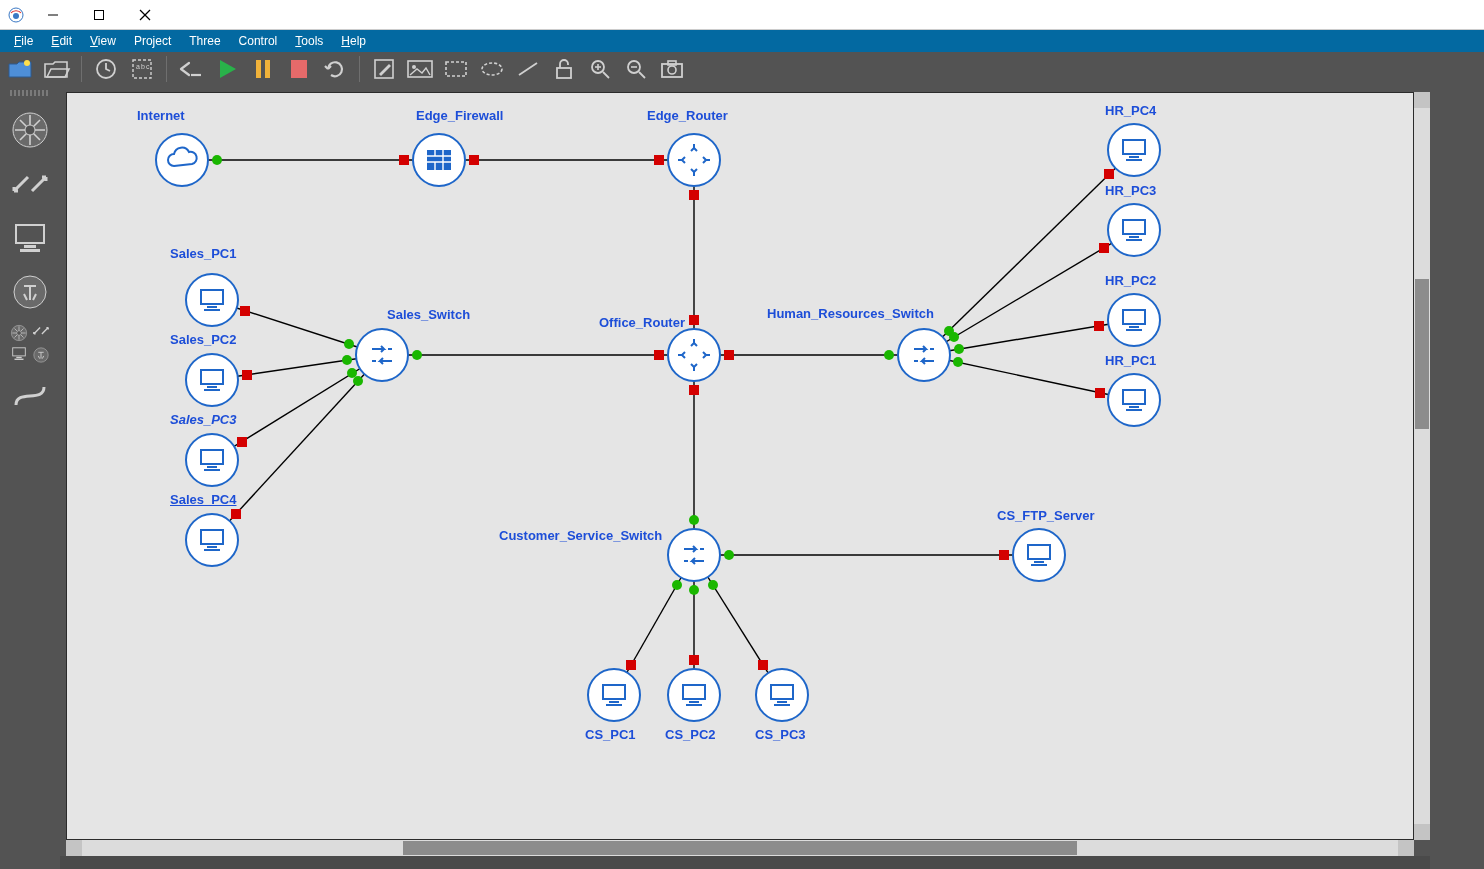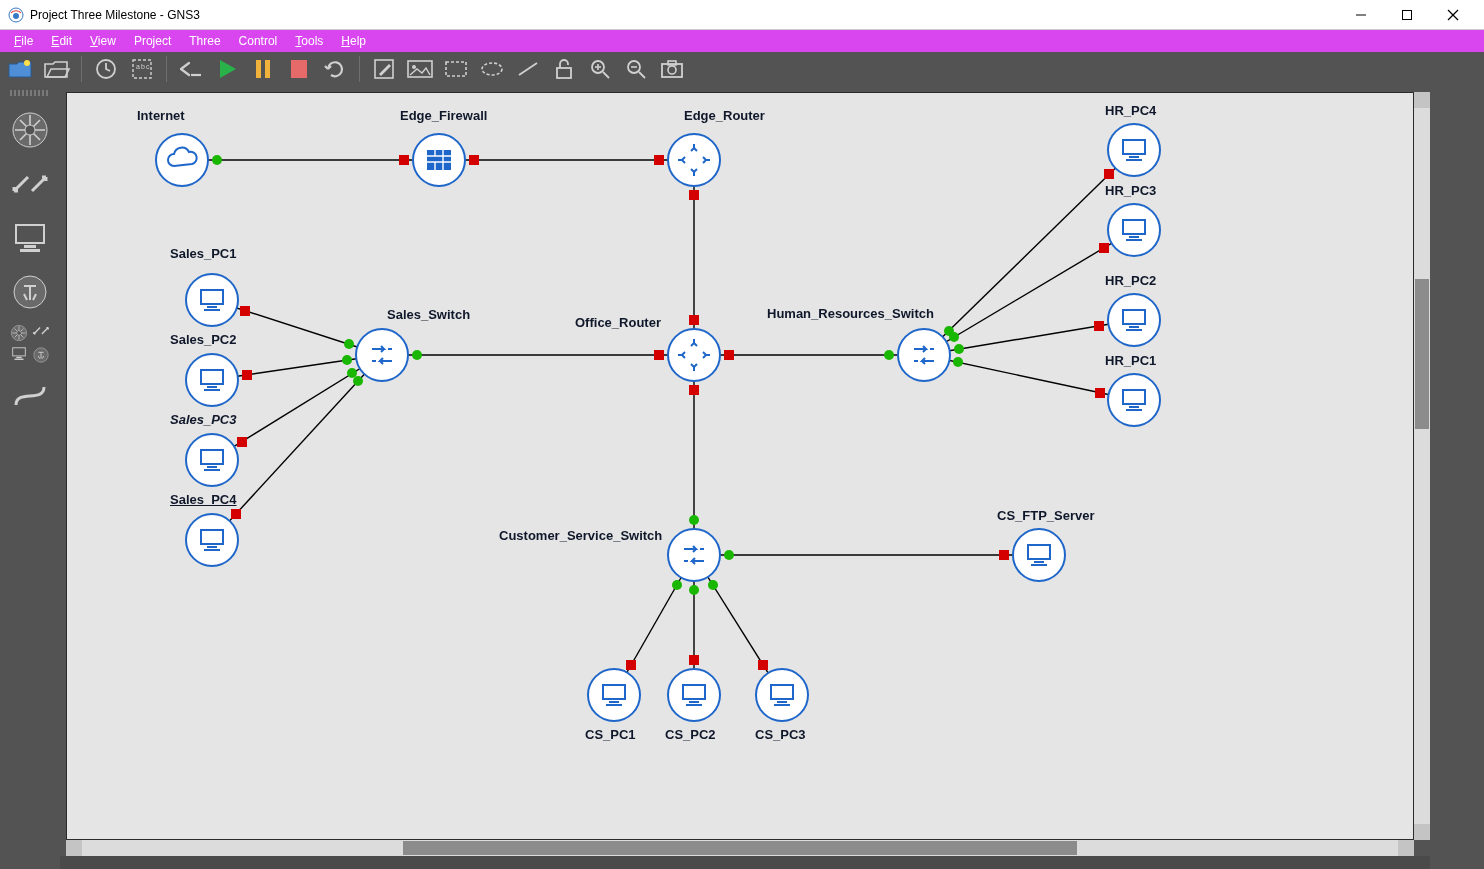--- a/index.html
+++ b/index.html
@@ -20,21 +20,21 @@
   .titlebar .title { font-size: 12px; color: #000; flex: 1; }
   .titlebar .win-controls { display:flex; gap: 0; }
   .titlebar .win-btn {
     width: 46px; height: 30px; display:flex; align-items:center; justify-content:center;
     font-size: 14px; color:#000; cursor:pointer;
   }
 
   
   .menubar {
     position:absolute; left:0; top:30px; right:0; height:22px;
-    background:#d946ef; display:flex; align-items:center;
+    background:#0369a1; display:flex; align-items:center;
     padding: 0 6px; gap: 2px;
   }
   .menubar .menu-item {
     color:#fff; font-size:12px; padding: 2px 8px; cursor:pointer;
   }
   .menubar .menu-item .ul { text-decoration: underline; }
 
   
   .toolbar {
     position:absolute; left:0; top:52px; right:0; height:34px;
@@ -106,21 +106,21 @@
 
   .node {
     position:absolute; width:54px; height:54px; cursor:move;
   }
   .node .circ {
     position:absolute; left:0; top:0; width:54px; height:54px;
     border:2px solid #1e66c9; border-radius:50%; background:#fff; box-sizing:border-box;
     display:flex; align-items:center; justify-content:center;
   }
   .node-label {
-    position:absolute; font-weight:bold; font-size:13px; color:#0f172a;
+    position:absolute; font-weight:bold; font-size:13px; color:#1d4ed8;
     white-space:nowrap; text-align:center;
   }
 
   .port {
     position:absolute; width:10px; height:10px;
   }
   .port.red { background:#d40000; }
   .port.green { background:#1ab700; border-radius:50%; }
 
   
@@ -131,21 +131,20 @@
 </style>
 </head>
 <body>
 
 <div class="titlebar">
   <svg class="app-icon" viewBox="0 0 16 16">
     <circle cx="8" cy="8" r="7" fill="#fff" stroke="#3a78c4" stroke-width="1"></circle>
     <path d="M3 6 C5 3 11 3 13 6" stroke="#d33" stroke-width="1.2" fill="none"></path>
     <circle cx="8" cy="9" r="3" fill="#3a78c4"></circle>
   </svg>
-  <div class="title">Project Three Milestone - GNS3</div>
   <div class="win-controls">
     <div class="win-btn">
       <svg width="12" height="12" viewBox="0 0 12 12">
           <line x1="1" y1="6" x2="11" y2="6" stroke="#000" stroke-width="1"></line>
         </svg>
     </div>
     <div class="win-btn">
       <svg width="12" height="12" viewBox="0 0 12 12">
           <rect x="1.5" y="1.5" width="9" height="9" fill="none" stroke="#000" stroke-width="1"></rect>
         </svg>
@@ -410,32 +409,32 @@
       </div>
       <div class="node-label" style="left: 70px; top: 15px;">Internet</div>
       <div class="node" style="left: 345px; top: 40px;">
         <div class="circ">
           <svg width="36" height="36" viewBox="0 0 36 36">
             <rect x="6" y="8" width="24" height="20" fill="#1e66c9"></rect>
             <path d="M6 14 H30 M6 20 H30 M14 8 V14 M22 14 V20 M14 20 V28 M22 8 V14 M22 20 V28" stroke="#fff" stroke-width="1.4"></path>
           </svg>
         </div>
       </div>
-      <div class="node-label" style="left: 304px; top: 15px; padding-left: 29px;">Edge_Firewall</div>
+      <div class="node-label" style="left: 320px; top: 15px; padding-left: 29px;">Edge_Firewall</div>
       <div class="node" style="left: 600px; top: 40px;">
         <div class="circ">
           <svg width="36" height="36" viewBox="0 0 36 36">
             <path d="M18 6 L18 2 M18 6 L15 9 M18 6 L21 9" stroke="#1e66c9" stroke-width="2" fill="none"></path>
             <path d="M18 30 L18 34 M18 30 L15 27 M18 30 L21 27" stroke="#1e66c9" stroke-width="2" fill="none"></path>
             <path d="M6 18 L2 18 M6 18 L9 15 M6 18 L9 21" stroke="#1e66c9" stroke-width="2" fill="none"></path>
             <path d="M30 18 L34 18 M30 18 L27 15 M30 18 L27 21" stroke="#1e66c9" stroke-width="2" fill="none"></path>
           </svg>
         </div>
       </div>
-      <div class="node-label" style="left: 580px; top: 15px; margin-left: 37px;">Edge_Router</div>
+      <div class="node-label" style="left: 580px; top: 15px;">Edge_Router</div>
       <div class="node" style="left: 118px; top: 180px;">
         <div class="circ">
           <svg width="36" height="36" viewBox="0 0 36 36">
             <rect x="7" y="8" width="22" height="14" fill="none" stroke="#1e66c9" stroke-width="2"></rect>
             <rect x="13" y="24" width="10" height="2" fill="#1e66c9"></rect>
             <rect x="10" y="27" width="16" height="2" fill="#1e66c9"></rect>
           </svg>
         </div>
       </div>
       <div class="node-label" style="left: 103px; top: 153px;">Sales_PC1</div>
@@ -483,21 +482,21 @@
       <div class="node" style="left: 600px; top: 235px;">
         <div class="circ">
           <svg width="36" height="36" viewBox="0 0 36 36">
             <path d="M18 6 L18 2 M18 6 L15 9 M18 6 L21 9" stroke="#1e66c9" stroke-width="2" fill="none"></path>
             <path d="M18 30 L18 34 M18 30 L15 27 M18 30 L21 27" stroke="#1e66c9" stroke-width="2" fill="none"></path>
             <path d="M6 18 L2 18 M6 18 L9 15 M6 18 L9 21" stroke="#1e66c9" stroke-width="2" fill="none"></path>
             <path d="M30 18 L34 18 M30 18 L27 15 M30 18 L27 21" stroke="#1e66c9" stroke-width="2" fill="none"></path>
           </svg>
         </div>
       </div>
-      <div class="node-label" style="left: 508px; top: 222px;">Office_Router</div>
+      <div class="node-label" style="left: 532px; top: 222px;">Office_Router</div>
       <div class="node" style="left: 830px; top: 235px;">
         <div class="circ">
           <svg width="36" height="36" viewBox="0 0 36 36">
             <path d="M8 12 L20 12 L17 9 M20 12 L17 15" stroke="#1e66c9" stroke-width="2" fill="none"></path>
             <path d="M28 12 L24 12" stroke="#1e66c9" stroke-width="2"></path>
             <path d="M28 24 L16 24 L19 21 M16 24 L19 27" stroke="#1e66c9" stroke-width="2" fill="none"></path>
             <path d="M8 24 L12 24" stroke="#1e66c9" stroke-width="2"></path>
           </svg>
         </div>
       </div>

